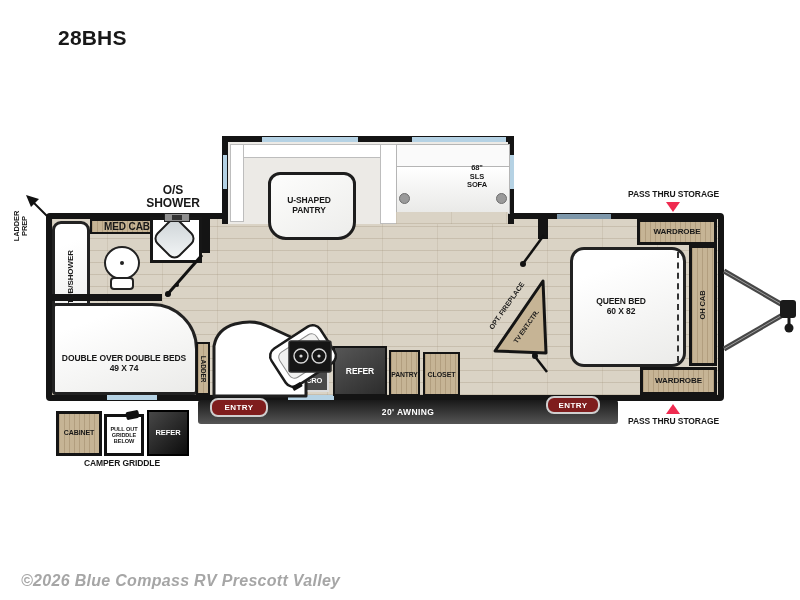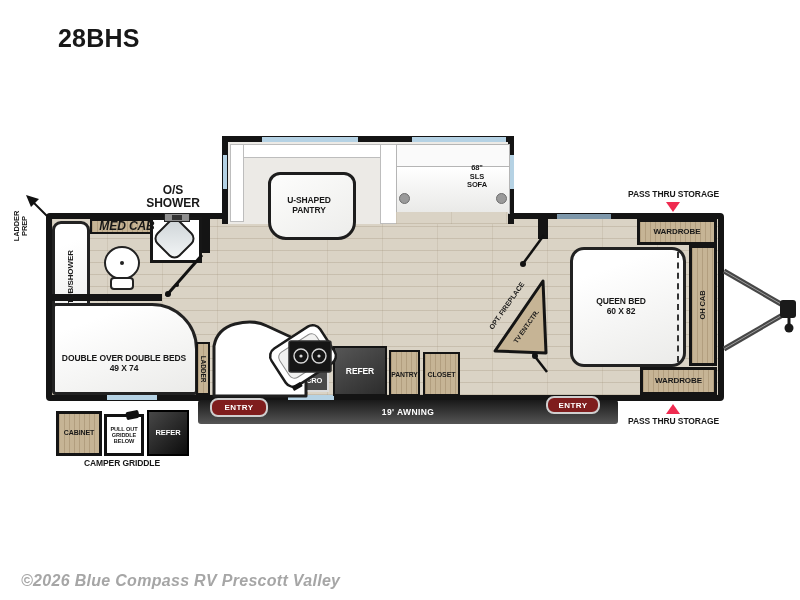--- a/index.html
+++ b/index.html
@@ -33,21 +33,21 @@
     color:#fff;font-weight:bold;font-size:8px;letter-spacing:.4px;
     display:flex;align-items:center;justify-content:center;position:absolute;
   }
   .tri-down{width:0;height:0;border-left:7px solid transparent;border-right:7px solid transparent;border-top:10px solid #ef2b50;position:absolute;}
   .tri-up{width:0;height:0;border-left:7px solid transparent;border-right:7px solid transparent;border-bottom:10px solid #ef2b50;position:absolute;}
   svg{position:absolute;left:0;top:0;pointer-events:none;}
 </style>
 </head>
 <body>
 
-<div class="lbl" style="left:58px;top:26px;width:90px;height:24px;font-size:25px;font-weight:600;letter-spacing:.2px;justify-content:flex-start;">28BHS</div>
+<div class="lbl" style="left:58px;top:26px;width:90px;height:24px;font-size:21px;font-weight:600;letter-spacing:.2px;justify-content:flex-start;">28BHS</div>
 
 <div class="abs floor" style="left:46px;top:213px;width:678px;height:188px;border:6px solid #141414;border-radius:4px;box-sizing:border-box;z-index:1;"></div>
 
 <div class="abs" style="left:222px;top:136px;width:292px;height:88px;border:6px solid #141414;border-bottom:none;box-sizing:border-box;background:#eceae6;z-index:3;"></div>
 
 <div class="abs win" style="left:262px;top:137px;width:96px;height:4.5px;z-index:4;"></div>
 <div class="abs win" style="left:412px;top:137px;width:94px;height:4.5px;z-index:4;"></div>
 <div class="abs win" style="left:222.5px;top:155px;width:4.5px;height:34px;z-index:4;"></div>
 <div class="abs win" style="left:509px;top:155px;width:4.5px;height:34px;z-index:4;"></div>
 
@@ -62,21 +62,21 @@
 <div class="abs" style="left:396px;top:144px;width:112px;height:22px;background:#fafafa;border:1px solid #b5b5b5;z-index:4;"></div>
 <div class="abs" style="left:396px;top:166px;width:112px;height:46px;background:linear-gradient(180deg,#ffffff,#e9e9e7);border:1px solid #b5b5b5;z-index:4;"></div>
 <div class="abs" style="left:399px;top:193px;width:9px;height:9px;border-radius:50%;background:#9a9a9a;border:1px solid #6f6f6f;z-index:5;"></div>
 <div class="abs" style="left:496px;top:193px;width:9px;height:9px;border-radius:50%;background:#9a9a9a;border:1px solid #6f6f6f;z-index:5;"></div>
 <div class="abs floor" style="left:396px;top:212px;width:112px;height:12px;z-index:4;"></div>
 <div class="lbl" style="left:449px;top:160px;width:56px;height:34px;font-size:7.5px;z-index:6;">68"
 SLS
 SOFA</div>
 
 <div class="abs wood" style="left:90px;top:219px;width:74px;height:15px;border:2px solid #141414;box-sizing:border-box;z-index:4;"></div>
-<div class="lbl" style="left:92px;top:220px;width:70px;height:13px;font-size:12px;z-index:5;font-style:italic;">MED CAB</div>
+<div class="lbl" style="left:92px;top:220px;width:70px;height:13px;font-size:10px;z-index:5;">MED CAB</div>
 
 <div class="abs whitebox" style="left:52px;top:221px;width:38px;height:114px;border-radius:9px;box-sizing:border-box;z-index:4;"></div>
 <div class="lbl" style="left:16px;top:269px;width:110px;height:16px;transform:rotate(-90deg);font-size:8px;z-index:5;">TUB/SHOWER</div>
 
 <div class="abs" style="left:104px;top:246px;width:36px;height:34px;background:#fff;border:2.5px solid #222;border-radius:50%;box-sizing:border-box;z-index:5;"></div>
 <div class="abs" style="left:110px;top:277px;width:24px;height:13px;background:#fff;border:2.5px solid #222;border-radius:4px;box-sizing:border-box;z-index:5;"></div>
 <div class="abs" style="left:120px;top:261px;width:4px;height:4px;background:#222;border-radius:50%;z-index:6;"></div>
 
 <div class="abs" style="left:150px;top:217px;width:52px;height:46px;background:#fff;border:3px solid #161616;box-sizing:border-box;z-index:4;"></div>
 <div class="abs" style="left:158px;top:222px;width:33px;height:33px;transform:rotate(45deg);background:linear-gradient(135deg,#cdd3d6,#f3f6f7);border:2.5px solid #1d1d1d;border-radius:8px;box-sizing:border-box;z-index:5;"></div>
@@ -127,21 +127,21 @@
 <div class="lbl" style="left:566px;top:296px;width:110px;height:22px;z-index:5;">QUEEN BED
 60 X 82</div>
 
 <div class="abs wood" style="left:640px;top:367px;width:77px;height:28px;border:3px solid #141414;box-sizing:border-box;z-index:4;"></div>
 <div class="lbl" style="left:641px;top:375px;width:75px;height:12px;font-size:8px;z-index:5;">WARDROBE</div>
 
 <div class="abs win" style="left:107px;top:394.5px;width:50px;height:5px;z-index:4;"></div>
 <div class="abs win" style="left:288px;top:394.5px;width:46px;height:5px;z-index:4;"></div>
 
 <div class="abs" style="left:198px;top:400px;width:420px;height:24px;background:linear-gradient(180deg,#191919,#555);border-radius:3px;z-index:5;"></div>
-<div class="lbl" style="left:198px;top:404px;width:420px;height:18px;color:#fff;font-size:8.5px;letter-spacing:.4px;z-index:6;">19' AWNING</div>
+<div class="lbl" style="left:198px;top:404px;width:420px;height:18px;color:#fff;font-size:8.5px;letter-spacing:.4px;z-index:6;">20' AWNING</div>
 <div class="entry-tab" style="left:210px;top:398px;width:54px;height:15px;z-index:8;">
   <span>ENTRY</span>
 </div>
 <div class="entry-tab" style="left:546px;top:396px;width:50px;height:14px;z-index:8;">
   <span>ENTRY</span>
 </div>
 
 <div class="lbl" style="left:606px;top:189px;width:135px;height:11px;z-index:8;">PASS THRU STORAGE</div>
 <div class="tri-down" style="left:666px;top:202px;z-index:8;"></div>
 <div class="tri-up" style="left:666px;top:404px;z-index:8;"></div>

